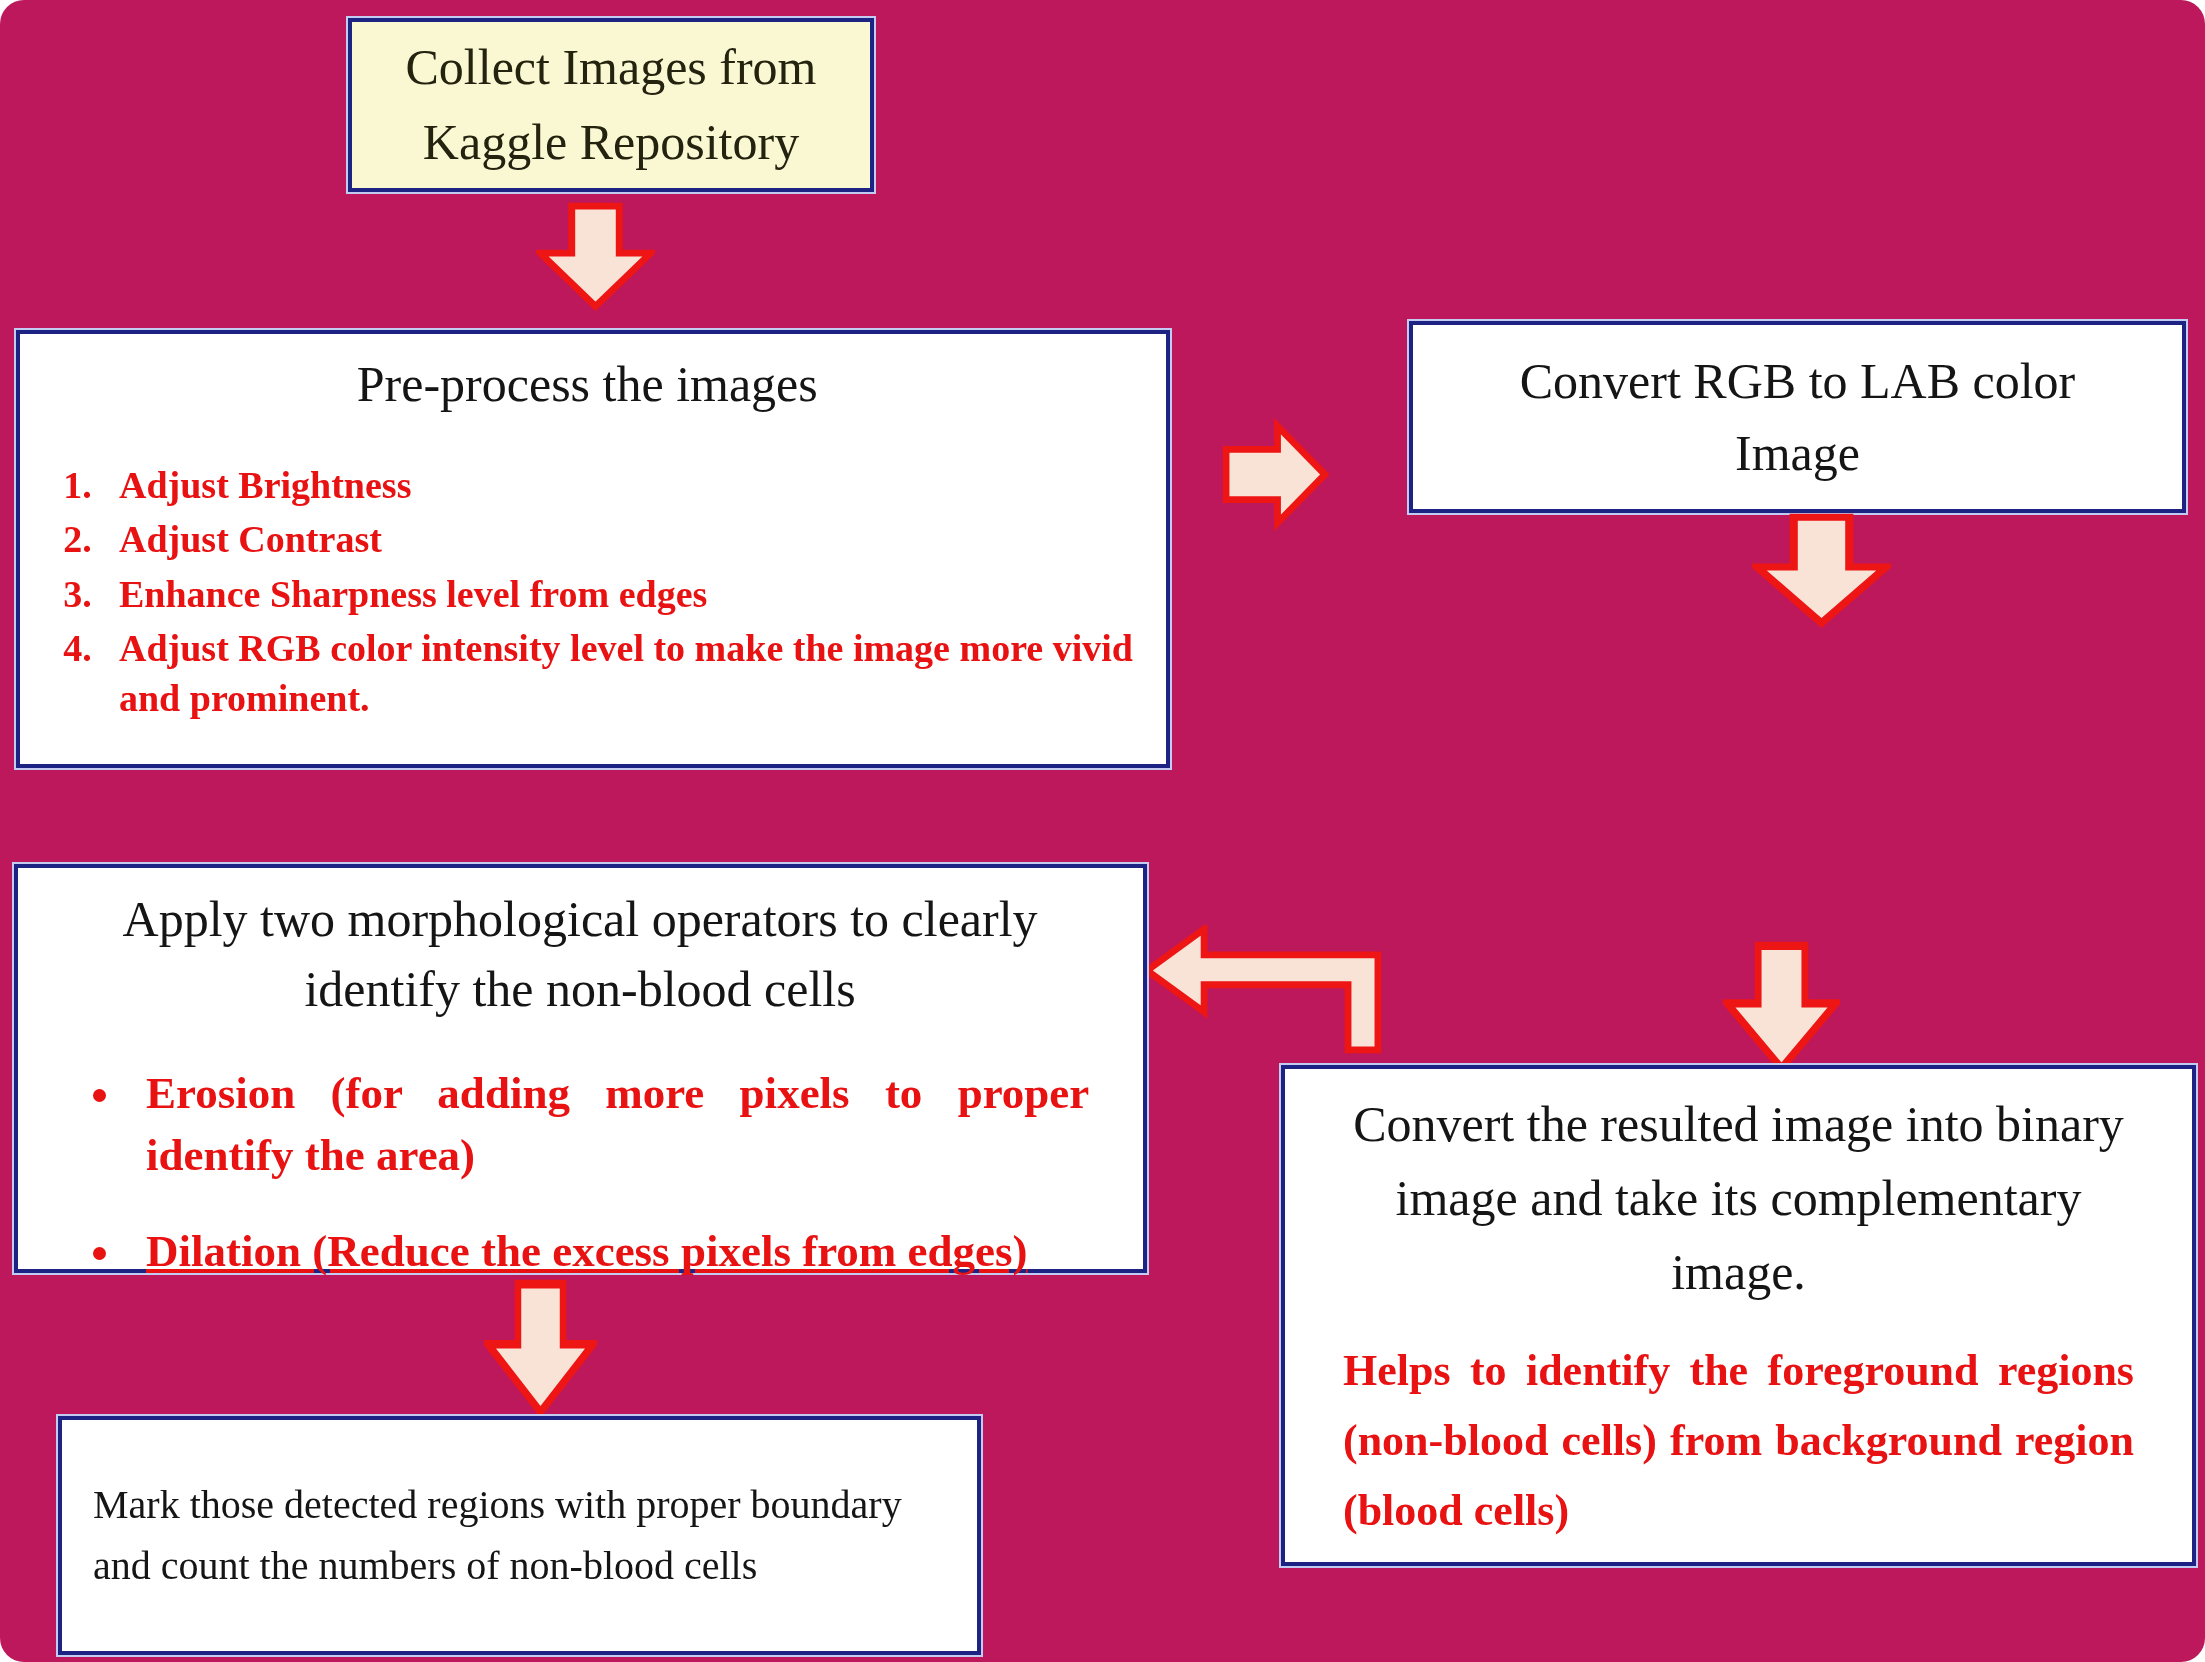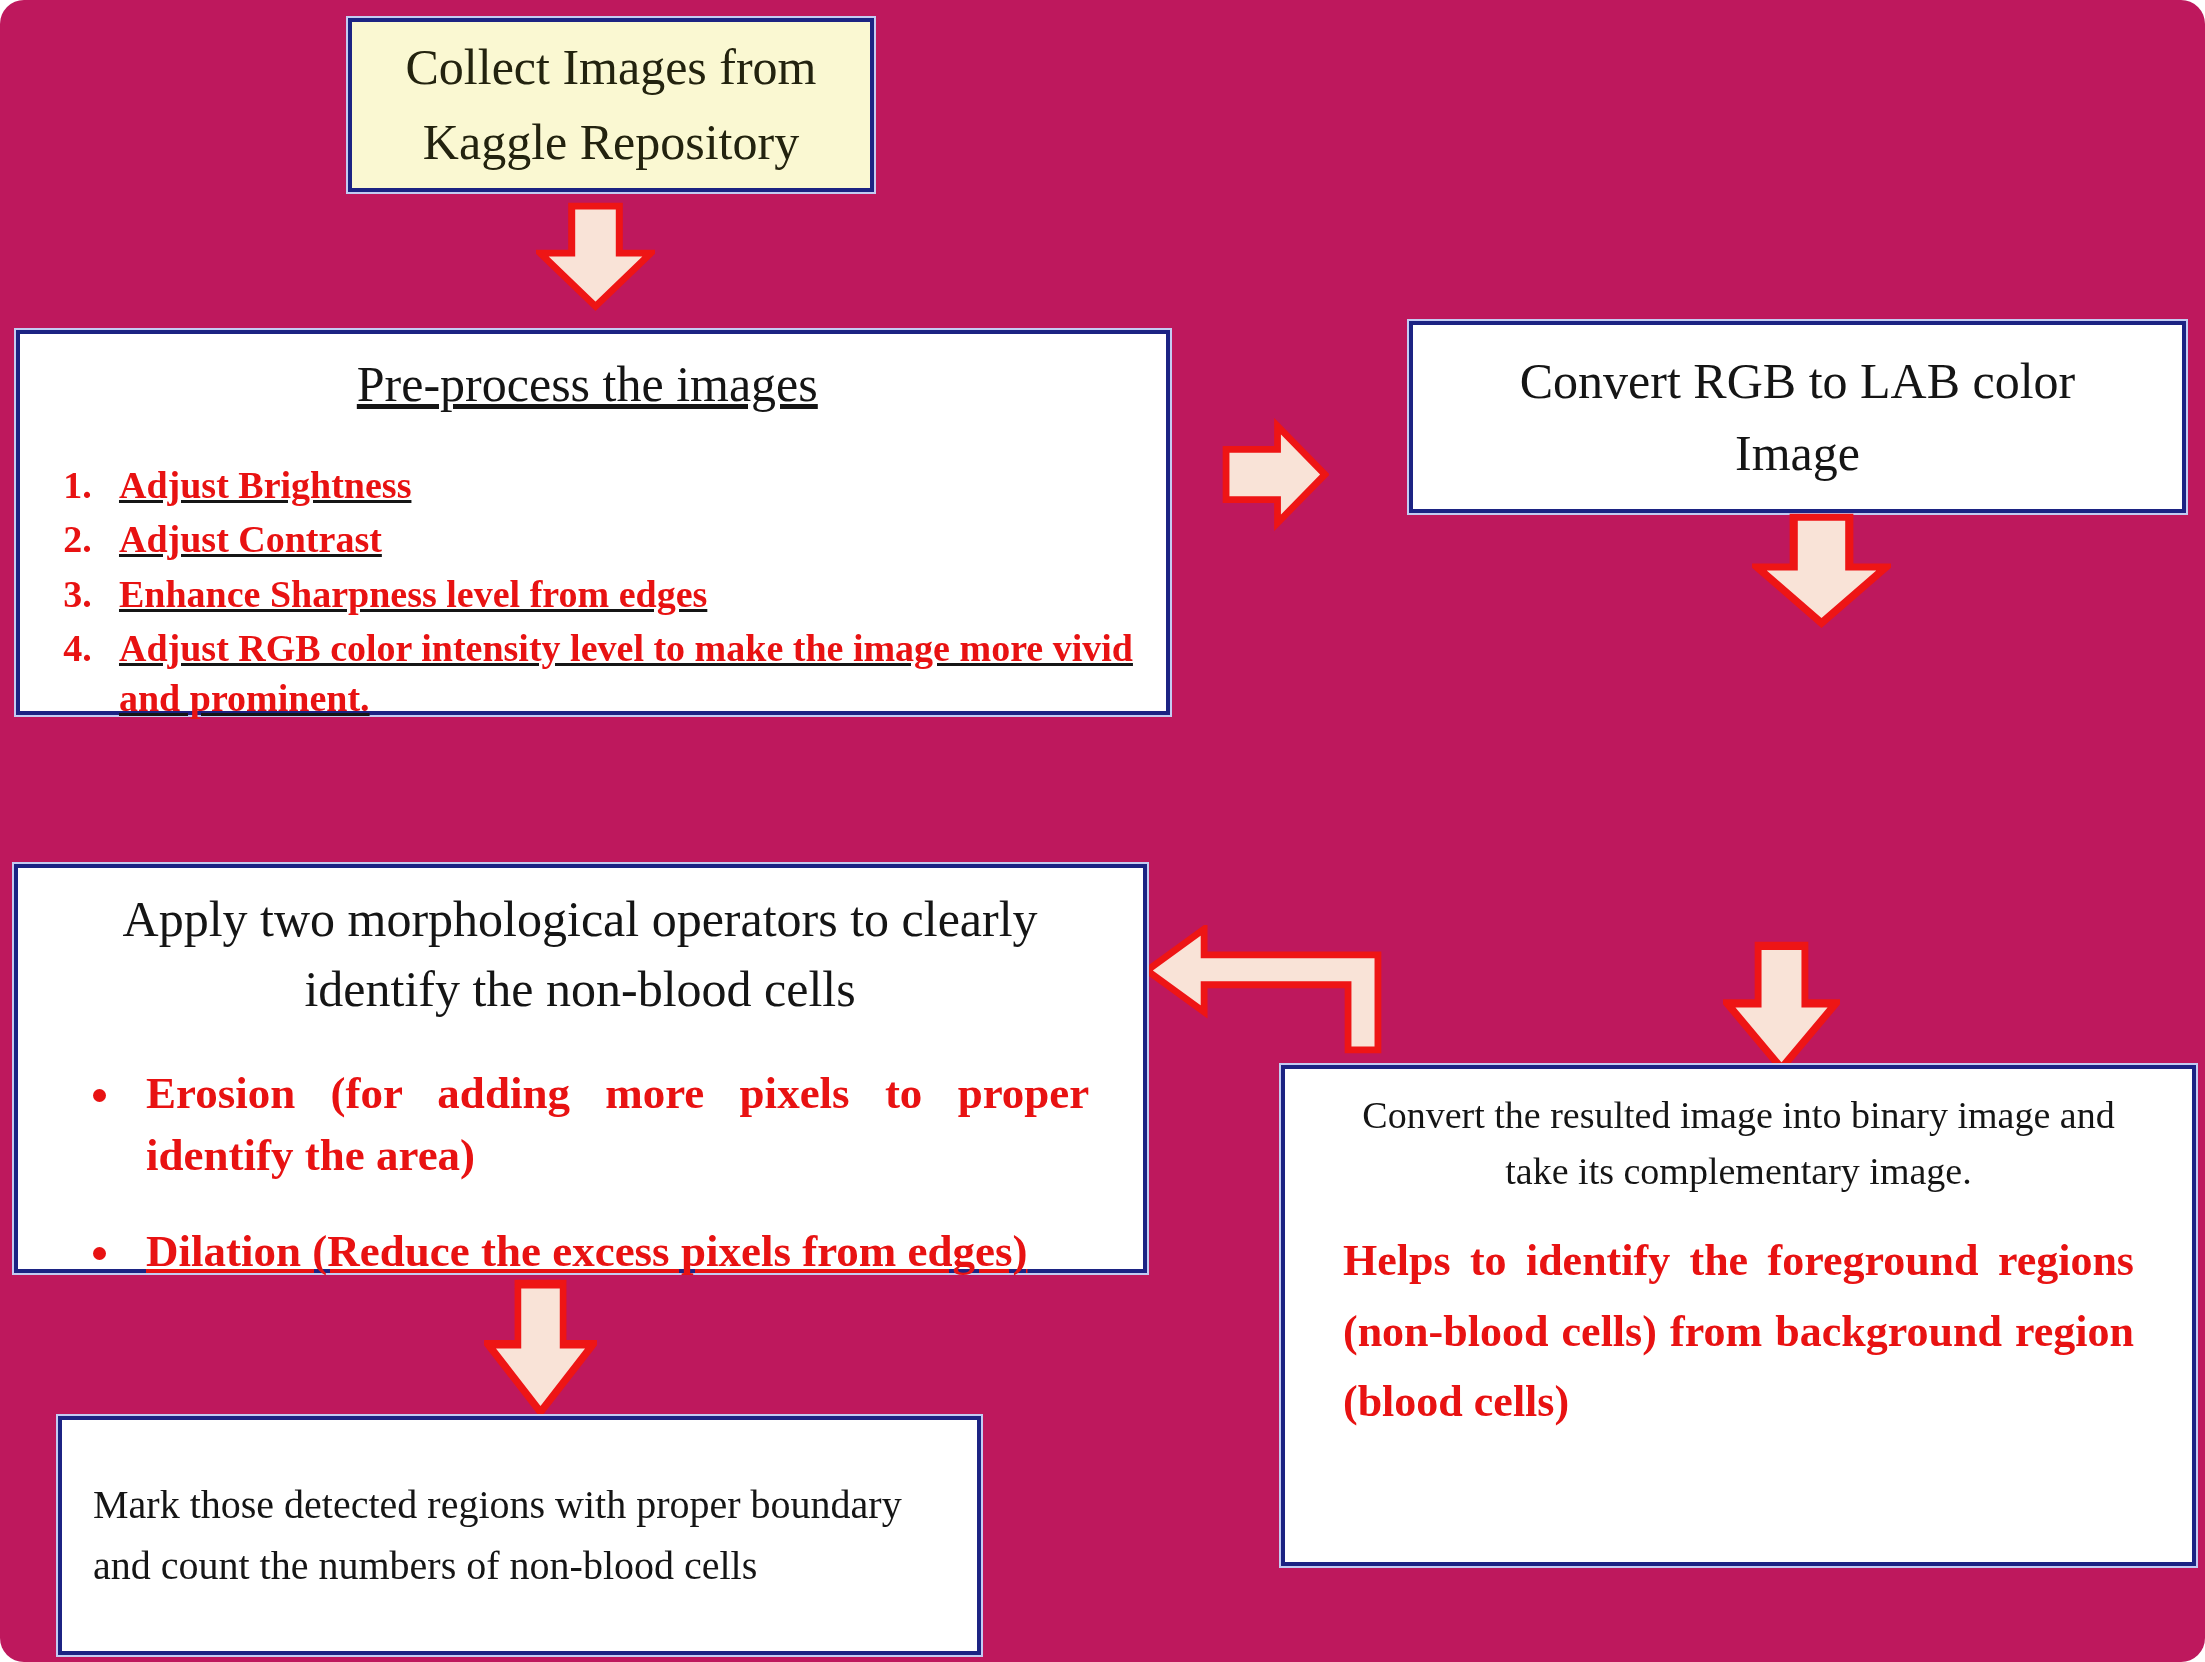--- a/index.html
+++ b/index.html
@@ -15,42 +15,42 @@
   }
 
   
   .collect {
     left:348px; top:17.7px; width:526px; height:174px;
     background:#faf8d2;
     display:flex; align-items:center; justify-content:center;
     text-align:center; font-size:50px; line-height:1.5; padding:0 39px;
     color:#23230f;
   }
-  .preprocess { left:16.3px; top:330px; width:1154px; height:385px; padding:15px 12px 0 0;text-decoration:underline; }
+  .preprocess { left:16.3px; top:330px; width:1154px; height:438px; padding:15px 12px 0 0; }
   .preprocess .box-title { text-align:center; font-size:50px; line-height:1.4; }
   .preprocess ol {
     margin-top:41px; padding-left:81px;
     list-style:decimal outside;
     color:#e81212; font-weight:bold; font-size:38px;
   }
   .preprocess ol li { padding-left:17.7px; line-height:1.32; }
   .preprocess ol li + li { margin-top:4.1px; }
 
   .convert {
     left:1409px; top:321px; width:777px; height:192px;
     display:flex; align-items:center; justify-content:center;
     text-align:center; font-size:50px; line-height:1.45; padding:0 68px;
   }
   .kmeans {
     left:1403px; top:630px; width:782px; height:304px;
     display:flex; align-items:flex-start; justify-content:center;
     text-align:center; font-size:50px; line-height:1.5; padding:48px 68px 0 68px;
   }
   .binary { left:1281px; top:1065px; width:915px; height:501px; padding:17.7px 58px 0 58px; }
-  .binary .box-title { text-align:center; font-size:38px; line-height:1.48; }
+  .binary .box-title { text-align:center; font-size:50px; line-height:1.48; }
   .binary .note {
     margin-top:27px; color:#e81212; font-weight:bold;
     font-size:44px; line-height:1.6; text-align:justify;
   }
   .morph { left:13.6px; top:864px; width:1133px; height:409px; padding:16.3px 37px 0 37px; }
   .morph .box-title { text-align:center; font-size:50px; line-height:1.4; }
   .morph ul {
     margin-top:38px; padding-left:71px; padding-right:16.3px;
     list-style:disc outside;
     color:#e81212; font-weight:bold; font-size:45px;

